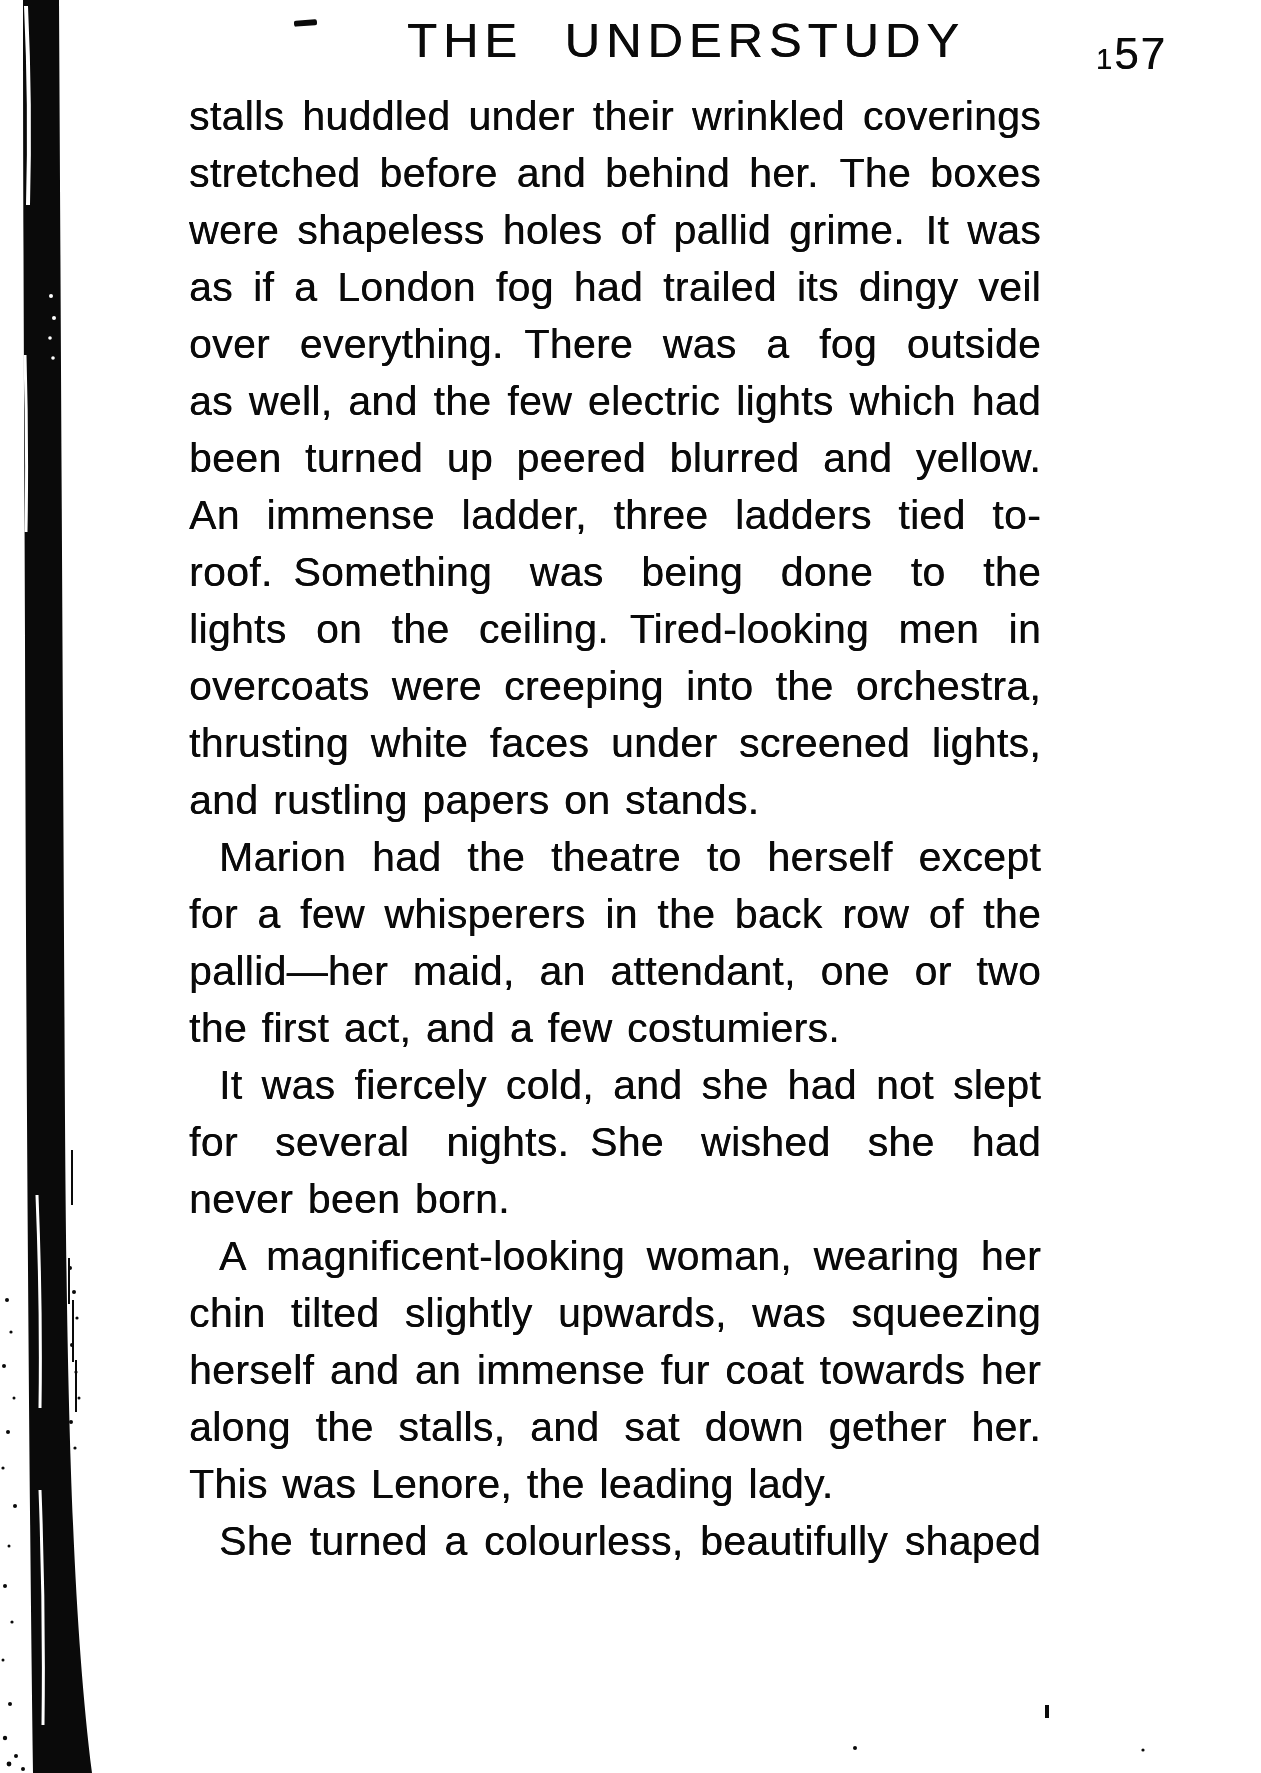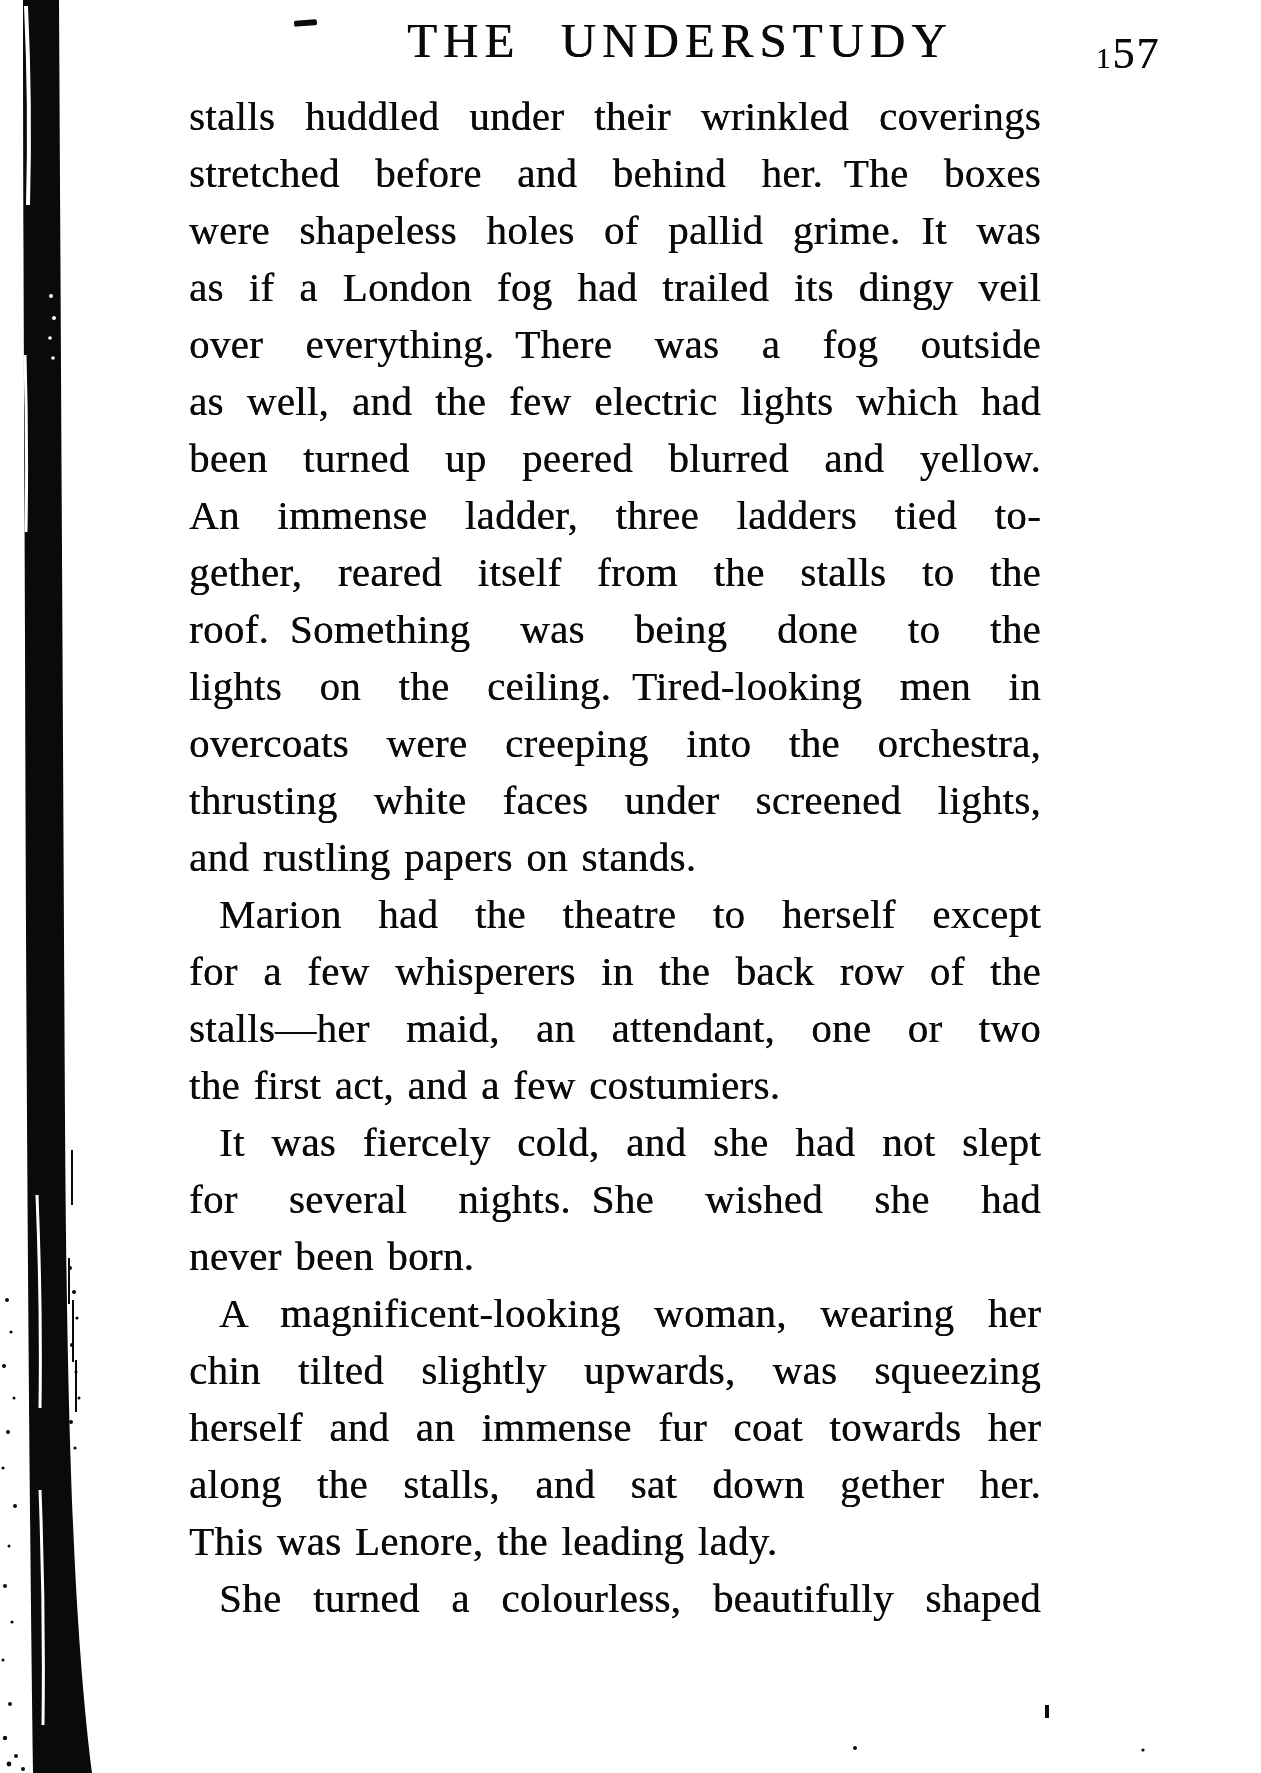--- a/index.html
+++ b/index.html
@@ -1,19 +1,19 @@
 <!DOCTYPE html>
 <html style="--ink: #0a0a0a; --paper: #ffffff;"><head>
 <meta charset="utf-8">
 <style>
   :root { --ink:#0a0a0a; --paper:#ffffff; }
   html,body{margin:0;padding:0;background:var(--paper);}
   .page{
     position:relative;width:1261px;height:1773px;background:var(--paper);
-    overflow:hidden;font-family:Liberation Serif, serif;color:var(--ink);border-radius:8px;
+    overflow:hidden;font-family:Liberation Sans, sans-serif;color:var(--ink);border-radius:8px;
   }
   .gutter-svg{position:absolute;left:0;top:0;width:1261px;height:1773px;pointer-events:none;}
   .running-title{
     position:absolute;left:407px;top:16px;font-size:49px;line-height:1;
     letter-spacing:6px;word-spacing:22px;white-space:nowrap;
     text-shadow:0.4px 0 currentColor;
   }
   .page-number{
     position:absolute;left:1096px;top:32px;font-size:44px;line-height:1;
     letter-spacing:2px;text-shadow:0.3px 0 currentColor;
@@ -90,29 +90,28 @@
 
   <div class="text-block">
       <div class="line">stalls huddled under their wrinkled coverings</div>
       <div class="line">stretched before and behind her. The boxes</div>
       <div class="line">were shapeless holes of pallid grime. It was</div>
       <div class="line">as if a London fog had trailed its dingy veil</div>
       <div class="line">over everything. There was a fog outside</div>
       <div class="line">as well, and the few electric lights which had</div>
       <div class="line">been turned up peered blurred and yellow.</div>
       <div class="line">An immense ladder, three ladders tied to-</div>
-      <div class="line">gether, reared itself from the stalls to the</div>
       <div class="line">roof. Something was being done to the</div>
       <div class="line">lights on the ceiling. Tired-looking men in</div>
       <div class="line">overcoats were creeping into the orchestra,</div>
       <div class="line">thrusting white faces under screened lights,</div>
       <div class="line ragged">and rustling papers on stands.</div>
       <div class="line indent">Marion had the theatre to herself except</div>
       <div class="line">for a few whisperers in the back row of the</div>
-      <div class="line">stalls—her maid, an attendant, one or two</div>
+      <div class="line">pallid—her maid, an attendant, one or two</div>
       <div class="line ragged">the first act, and a few costumiers.</div>
       <div class="line indent">It was fiercely cold, and she had not slept</div>
       <div class="line">for several nights. She wished she had</div>
       <div class="line ragged">never been born.</div>
       <div class="line indent">A magnificent-looking woman, wearing her</div>
       <div class="line">chin tilted slightly upwards, was squeezing</div>
       <div class="line">herself and an immense fur coat towards her</div>
       <div class="line">along the stalls, and sat down gether her.</div>
       <div class="line ragged">This was Lenore, the leading lady.</div>
       <div class="line indent">She turned a colourless, beautifully shaped</div>

